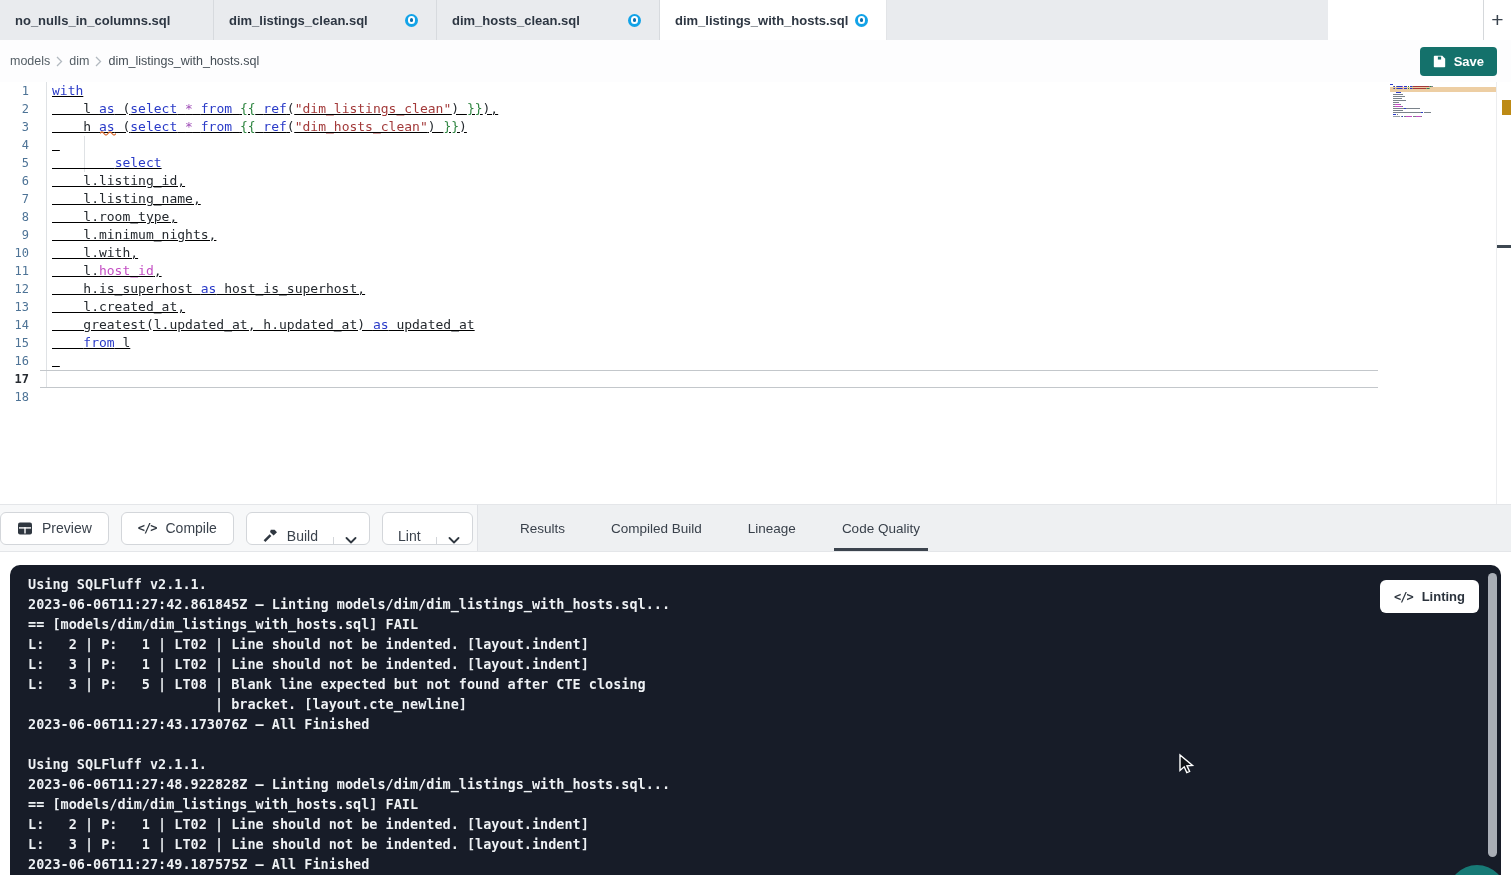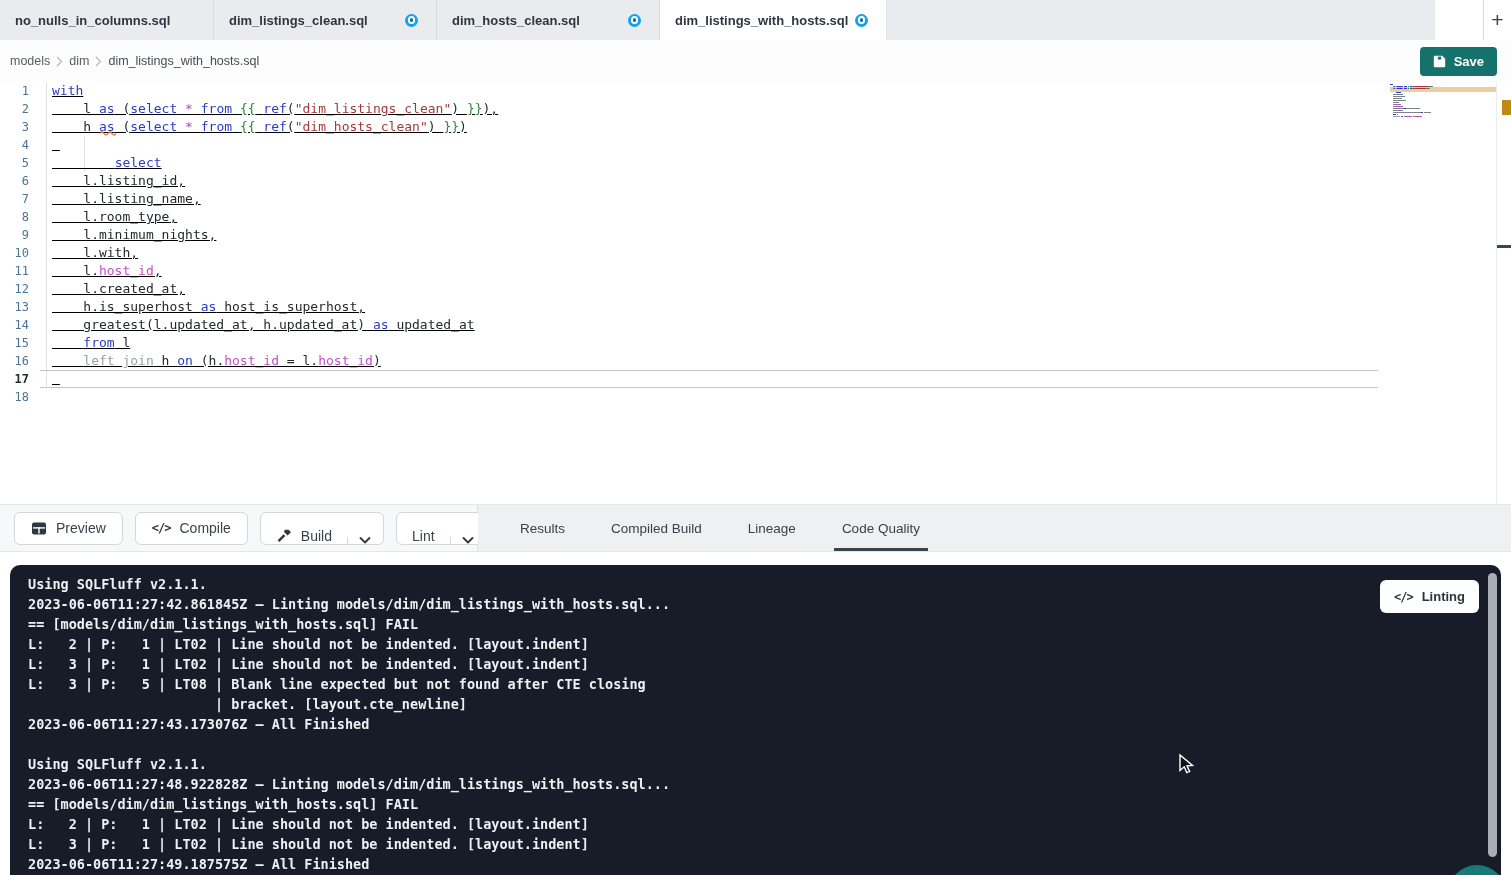--- a/index.html
+++ b/index.html
@@ -1,21 +1,21 @@
 <!DOCTYPE html>
 <html style="--accent_teal: #14716b; --modified_dot_blue: #12a3e8; --tabbar_bg: #e9ebee; --active_tab_bg: #ffffff; --panel_left_bg: #f7f8f9; --panel_right_bg: #eef0f2; --terminal_bg: #171c28; --terminal_text: #eef1f4; --syntax_keyword: #2a3bc8; --syntax_string: #a33a3a; --syntax_jinja: #2e8540; --syntax_star: #a050b8; --syntax_field: #c44fc4; --syntax_muted: #9aa1a8; --syntax_plain: #24292e; --line_number: #4d7396; --squiggle: #d96a2e; --fab_teal: #177a76;"><head>
 <meta charset="utf-8">
 <style>
   * { margin:0; padding:0; box-sizing:border-box; }
   html,body { width:1511px; height:875px; overflow:hidden; background:#fff;
               font-family:"Liberation Sans", sans-serif; }
   #app { position:relative; width:1511px; height:875px; background:#fff; }
 
   
-  #tabbar { position:absolute; left:0; top:0; width:1435px; height:40px;
+  #tabbar { position:absolute; left:0; top:0; width:1328px; height:40px;
             background:var(--tabbar_bg); display:flex; }
   .tab { height:40px; display:flex; align-items:center; padding:0 18px 0 15px;
          border-right:1px solid #d7dade; cursor:pointer; background:var(--tabbar_bg); }
   .tab.active { background:var(--active_tab_bg); border-right:1px solid #e2e4e7; }
   .tab-label { font-size:13px; font-weight:600; color:#2d3642; white-space:nowrap; }
   .dot { width:13px; height:13px; border-radius:50%; background:var(--modified_dot_blue);
          margin-left:auto; display:flex; align-items:center; justify-content:center; }
   .dot-mid { width:7.5px; height:7.5px; border-radius:50%; background:#fff;
              display:flex; align-items:center; justify-content:center; }
   .dot-core { width:3.5px; height:3.5px; border-radius:50%; background:#0d6fae; }
@@ -62,21 +62,21 @@
   .mm-bar { height:1px; display:inline-block; }
   #mm-highlight { position:absolute; left:1390px; top:5px; width:106px; height:5px;
                   background:rgba(226,176,106,.62); }
   #ruler-sep { position:absolute; left:1496px; top:0; width:1px; height:422px; background:#ecedef; }
   #ruler-warn { position:absolute; left:1502px; top:18px; width:9px; height:15px; background:#bd8a15; }
   #ruler-cursor { position:absolute; left:1497px; top:163px; width:14px; height:3px; background:#3d4751; }
 
   
   #panelbar { position:absolute; left:0; top:504px; width:1511px; height:48px;
               border-top:1px solid #e4e6e9; border-bottom:1px solid #e4e6e9; display:flex; }
-  #pb-left { width:478px; display:flex; align-items:center; padding-left:14px; gap:12px;
+  #pb-left { width:478px; display:flex; align-items:center; gap:12px;
              background:var(--panel_left_bg); border-right:1px solid #e0e2e6; }
   .btn, .btn-split { background:#fff; border:1px solid #d3d6da; border-radius:6px;
                      height:33px; display:inline-flex; align-items:flex-end;
                      color:#3a424c; font-size:14px; cursor:pointer; }
   .btn { align-items:center; gap:9px; padding:0 16px; }
   .seg-main { display:inline-flex; align-items:center; gap:9px; padding:0 15px; }
   .seg-chev { width:36px; display:inline-flex; align-items:center; justify-content:center;
               border-left:1px solid #d3d6da; }
   #pb-right { flex:1; background:var(--panel_right_bg); display:flex; align-items:center;
               padding-left:42px; gap:46px; }
@@ -194,25 +194,24 @@
         <div class="cl"><span class="tok-p">    l </span><span class="tok-k">as</span><span class="tok-p"> (</span><span class="tok-k">select</span><span class="tok-p"> </span><span class="tok-v">*</span><span class="tok-p"> </span><span class="tok-k">from</span><span class="tok-p"> </span><span class="tok-j">{{</span><span class="tok-p"> </span><span class="tok-k">ref</span><span class="tok-p">(</span><span class="tok-s">"dim_listings_clean"</span><span class="tok-p">) </span><span class="tok-j">}}</span><span class="tok-p">),</span></div>
         <div class="cl"><span class="tok-p">    h </span><span class="tok-k">as</span><span class="tok-p"> (</span><span class="tok-k">select</span><span class="tok-p"> </span><span class="tok-v">*</span><span class="tok-p"> </span><span class="tok-k">from</span><span class="tok-p"> </span><span class="tok-j">{{</span><span class="tok-p"> </span><span class="tok-k">ref</span><span class="tok-p">(</span><span class="tok-s">"dim_hosts_clean"</span><span class="tok-p">) </span><span class="tok-j">}}</span><span class="tok-p">)</span></div>
         <div class="cl">&nbsp;</div>
         <div class="cl"><span class="tok-p">        </span><span class="tok-k">select</span></div>
         <div class="cl"><span class="tok-p">    l.listing_id,</span></div>
         <div class="cl"><span class="tok-p">    l.listing_name,</span></div>
         <div class="cl"><span class="tok-p">    l.room_type,</span></div>
         <div class="cl"><span class="tok-p">    l.minimum_nights,</span></div>
         <div class="cl"><span class="tok-p">    l.with,</span></div>
         <div class="cl"><span class="tok-p">    l.</span><span class="tok-m">host_id</span><span class="tok-p">,</span></div>
+        <div class="cl"><span class="tok-p">    h.is_superhost </span><span class="tok-k">as</span><span class="tok-p"> host_is_superhost,</span></div>
         <div class="cl"><span class="tok-p">    l.created_at,</span></div>
-        <div class="cl"><span class="tok-p">    h.is_superhost </span><span class="tok-k">as</span><span class="tok-p"> host_is_superhost,</span></div>
         <div class="cl"><span class="tok-p">    greatest(l.updated_at, h.updated_at) </span><span class="tok-k">as</span><span class="tok-p"> updated_at</span></div>
         <div class="cl"><span class="tok-p">    </span><span class="tok-k">from</span><span class="tok-p"> l</span></div>
-        <div class="cl"><span class="tok-p">    </span><span class="tok-g">left join</span><span class="tok-p"> h </span><span class="tok-k">on</span><span class="tok-p"> (h.</span><span class="tok-m">host_id</span><span class="tok-p"> = l.</span><span class="tok-m">host_id</span><span class="tok-p">)</span></div>
         <div class="cl">&nbsp;</div>
       </div>
     <div id="active-line"></div>
     <svg id="squiggle" width="16" height="6" viewBox="0 0 16 6">
       <path d="M0 3.5 q2 -3 4 0 q2 3 4 0 q2 -3 4 0 q2 3 4 0" fill="none" stroke="#d96a2e" stroke-width="1.3"></path>
     </svg>
     <div id="mm-highlight"></div>
     <div id="minimap">
         <div class="mm-row">
           <span class="mm-bar" style="width: 3.12px; background: rgb(42, 59, 200);"></span>

